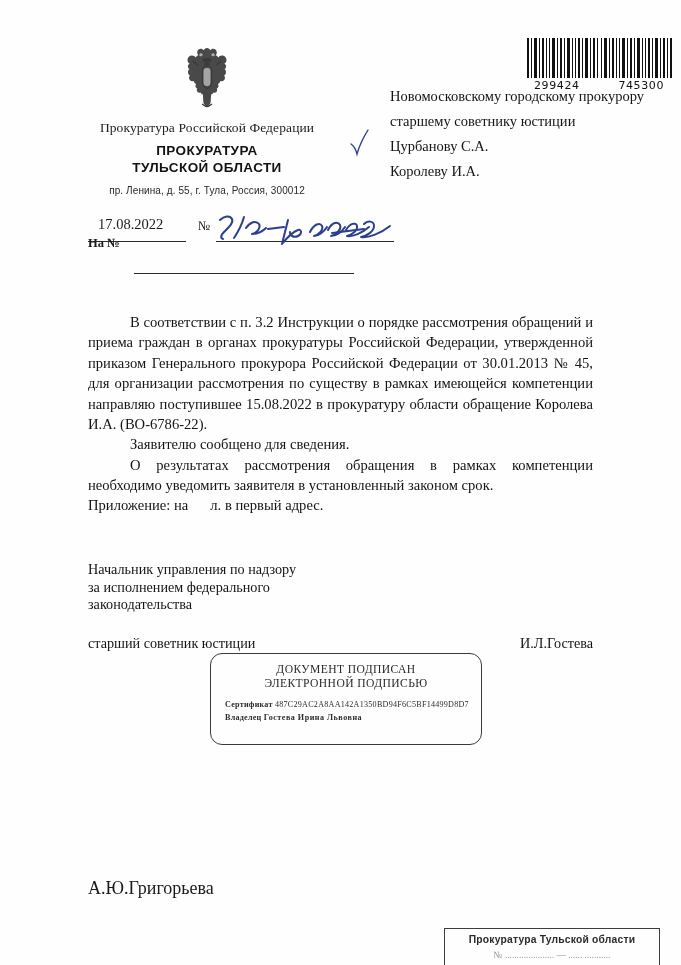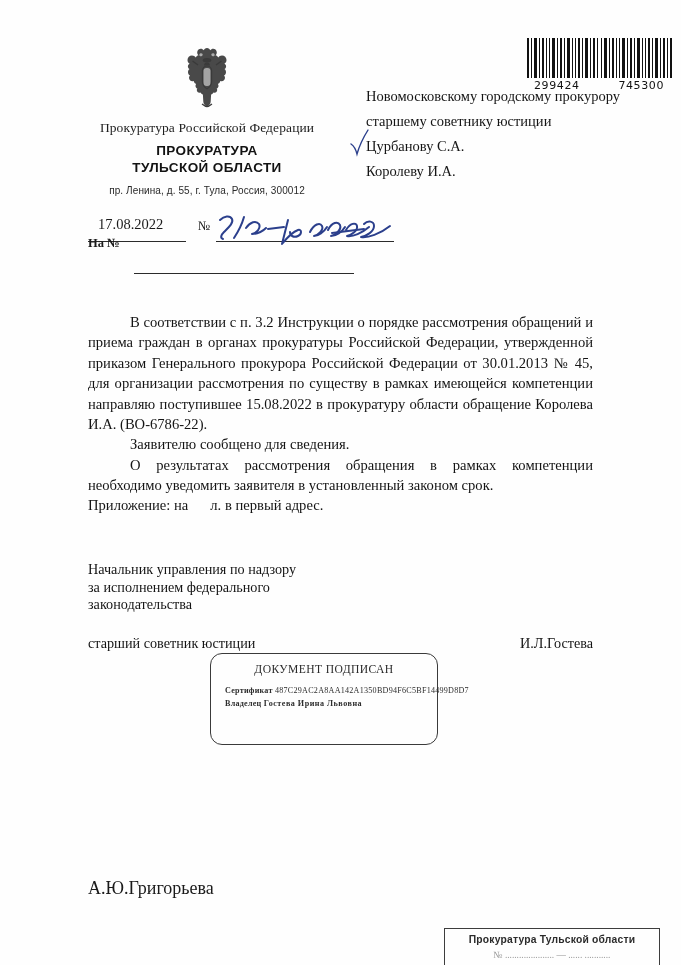--- a/index.html
+++ b/index.html
@@ -91,20 +91,21 @@
     position: absolute;
     left: 366px;
     top: 84px;
     width: 300px;
   }
   .addressee-line {
     font-size: 14.5px;
     line-height: 25px;
     color: #151515;
     white-space: nowrap;
+    margin-left: 24px;
   }
   .tick-mark {
     position: absolute;
     left: -17px;
     top: 44px;
     width: 22px;
     height: 34px;
     pointer-events: none;
   }
 
@@ -200,21 +201,21 @@
     font-size: 14.2px;
     color: #141414;
     text-align: center;
   }
 
   
   .estamp {
     position: absolute;
     left: 210px;
     top: 653px;
-    width: 228px;
+    width: 272px;
     height: 92px;
     border: 1.4px solid #3a3a3a;
     border-radius: 12px;
     background: transparent;
     box-sizing: border-box;
     padding: 9px 14px 0 14px;
     color: #2f2f2f;
   }
   .estamp-title {
     text-align: center;
@@ -409,20 +410,21 @@
     </div>
     <div class="sig-row">
       <span>старший советник юстиции</span>
       <span>И.Л.Гостева</span>
     </div>
   </div>
 
   <div class="estamp">
     <div class="estamp-title">
       <div>ДОКУМЕНТ ПОДПИСАН</div>
+      <div>ЭЛЕКТРОННОЙ ПОДПИСЬЮ</div>
     </div>
     <div class="estamp-rows">
       <div>
         <span class="lbl">Сертификат</span>
         <span>487C29AC2A8AA142A1350BD94F6C5BF14499D8D7</span>
       </div>
       <div>
         <span class="lbl">Владелец</span>
         <span class="owner">Гостева Ирина Львовна</span>
       </div>

